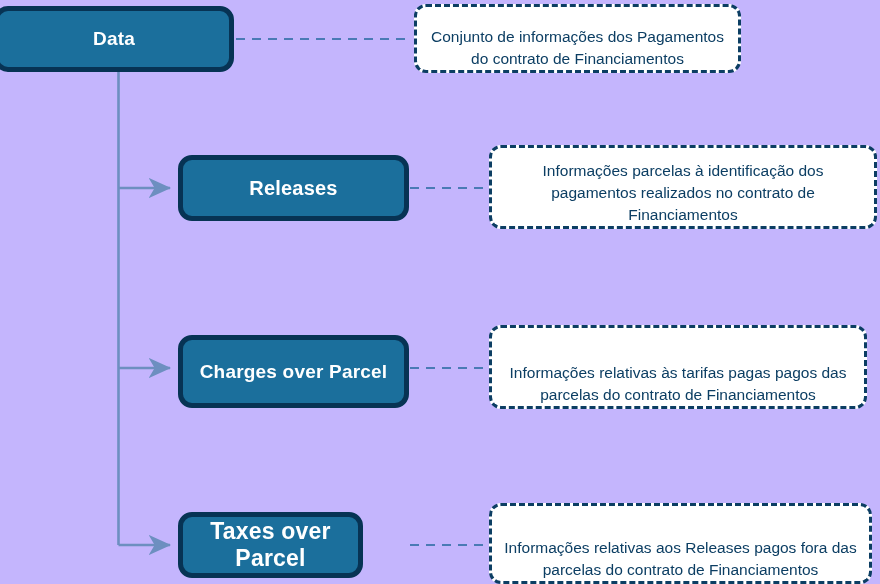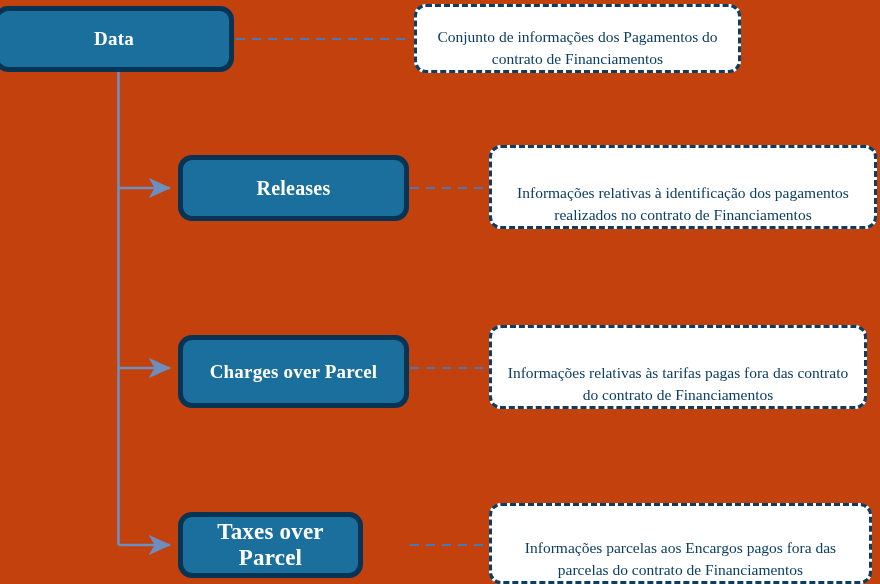--- a/index.html
+++ b/index.html
@@ -7,23 +7,22 @@
     padding: 0;
     background: #ffffff;
   }
   body {
     font-family: "Liberation Sans", sans-serif;
   }
   #diagram-canvas {
     position: relative;
     width: 880px;
     height: 584px;
-    background: #c2410c;
+    background: #c4b5fd;
     overflow: hidden;
-    font-family: Liberation Serif, serif;
   }
   #connector-layer {
     position: absolute;
     left: 0;
     top: 0;
     width: 880px;
     height: 584px;
     pointer-events: none;
   }
   .node-box {
@@ -152,32 +151,32 @@
 
   <div class="note-box" id="note-root">
     <span class="note-text">Conjunto de informações dos Pagamentos do contrato de Financiamentos</span>
   </div>
 
   <div class="node-box" id="node-releases">
     <span class="node-label">Releases</span>
   </div>
 
   <div class="note-box" id="note-releases">
-    <span class="note-text">Informações relativas à identificação dos pagamentos realizados no contrato de Financiamentos</span>
+    <span class="note-text">Informações parcelas à identificação dos pagamentos realizados no contrato de Financiamentos</span>
   </div>
 
   <div class="node-box" id="node-charges">
     <span class="node-label">Charges over Parcel</span>
   </div>
 
   <div class="note-box" id="note-charges">
-    <span class="note-text">Informações relativas às tarifas pagas fora das contrato do contrato de Financiamentos</span>
+    <span class="note-text">Informações relativas às tarifas pagas pagos das parcelas do contrato de Financiamentos</span>
   </div>
 
   <div class="node-box" id="node-taxes">
     <span class="node-label">Taxes over Parcel</span>
   </div>
 
   <div class="note-box" id="note-taxes">
-    <span class="note-text">Informações parcelas aos Encargos pagos fora das parcelas do contrato de Financiamentos</span>
+    <span class="note-text">Informações relativas aos Releases pagos fora das parcelas do contrato de Financiamentos</span>
   </div>
 
 </div>
 
 </body></html>

